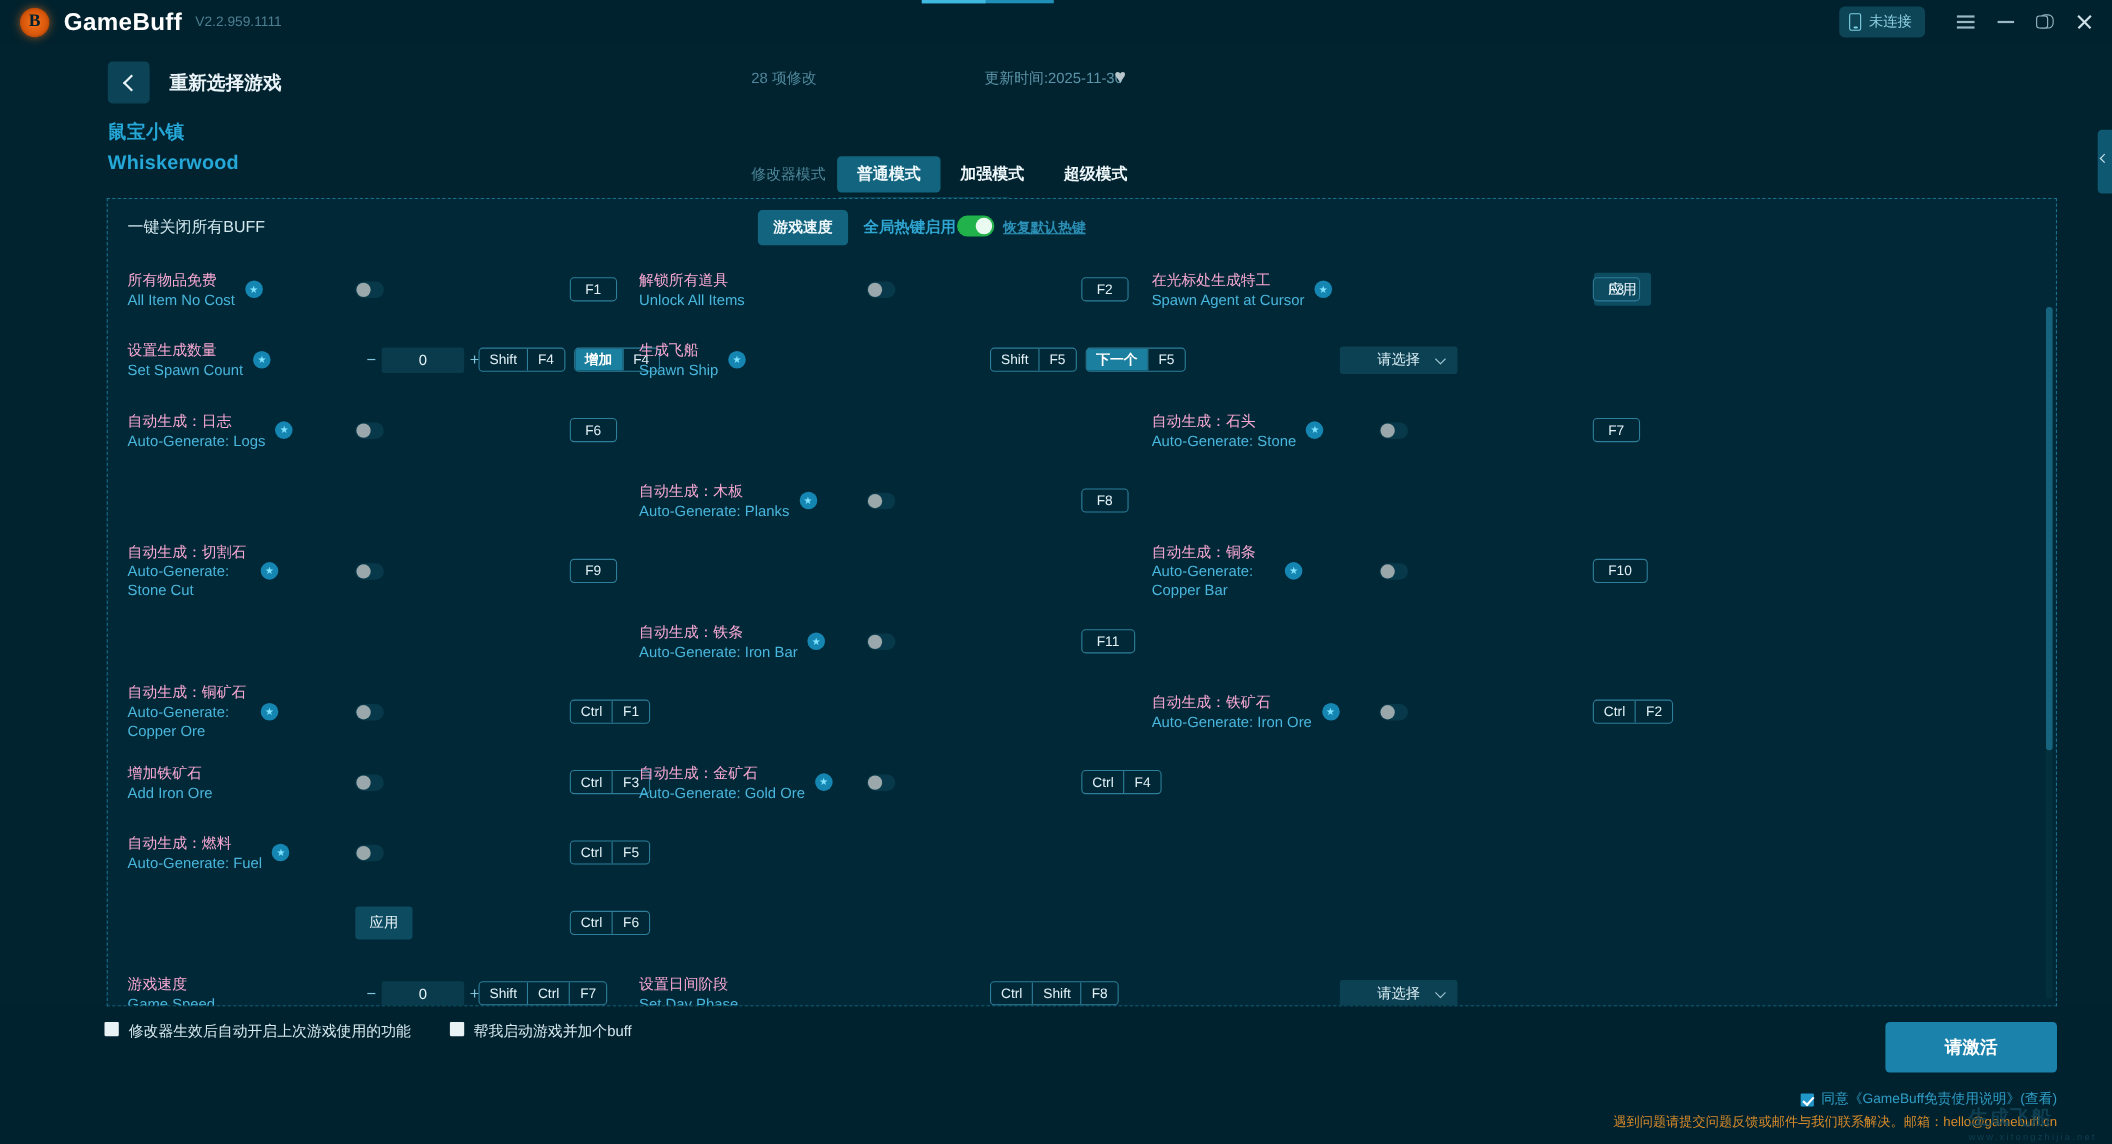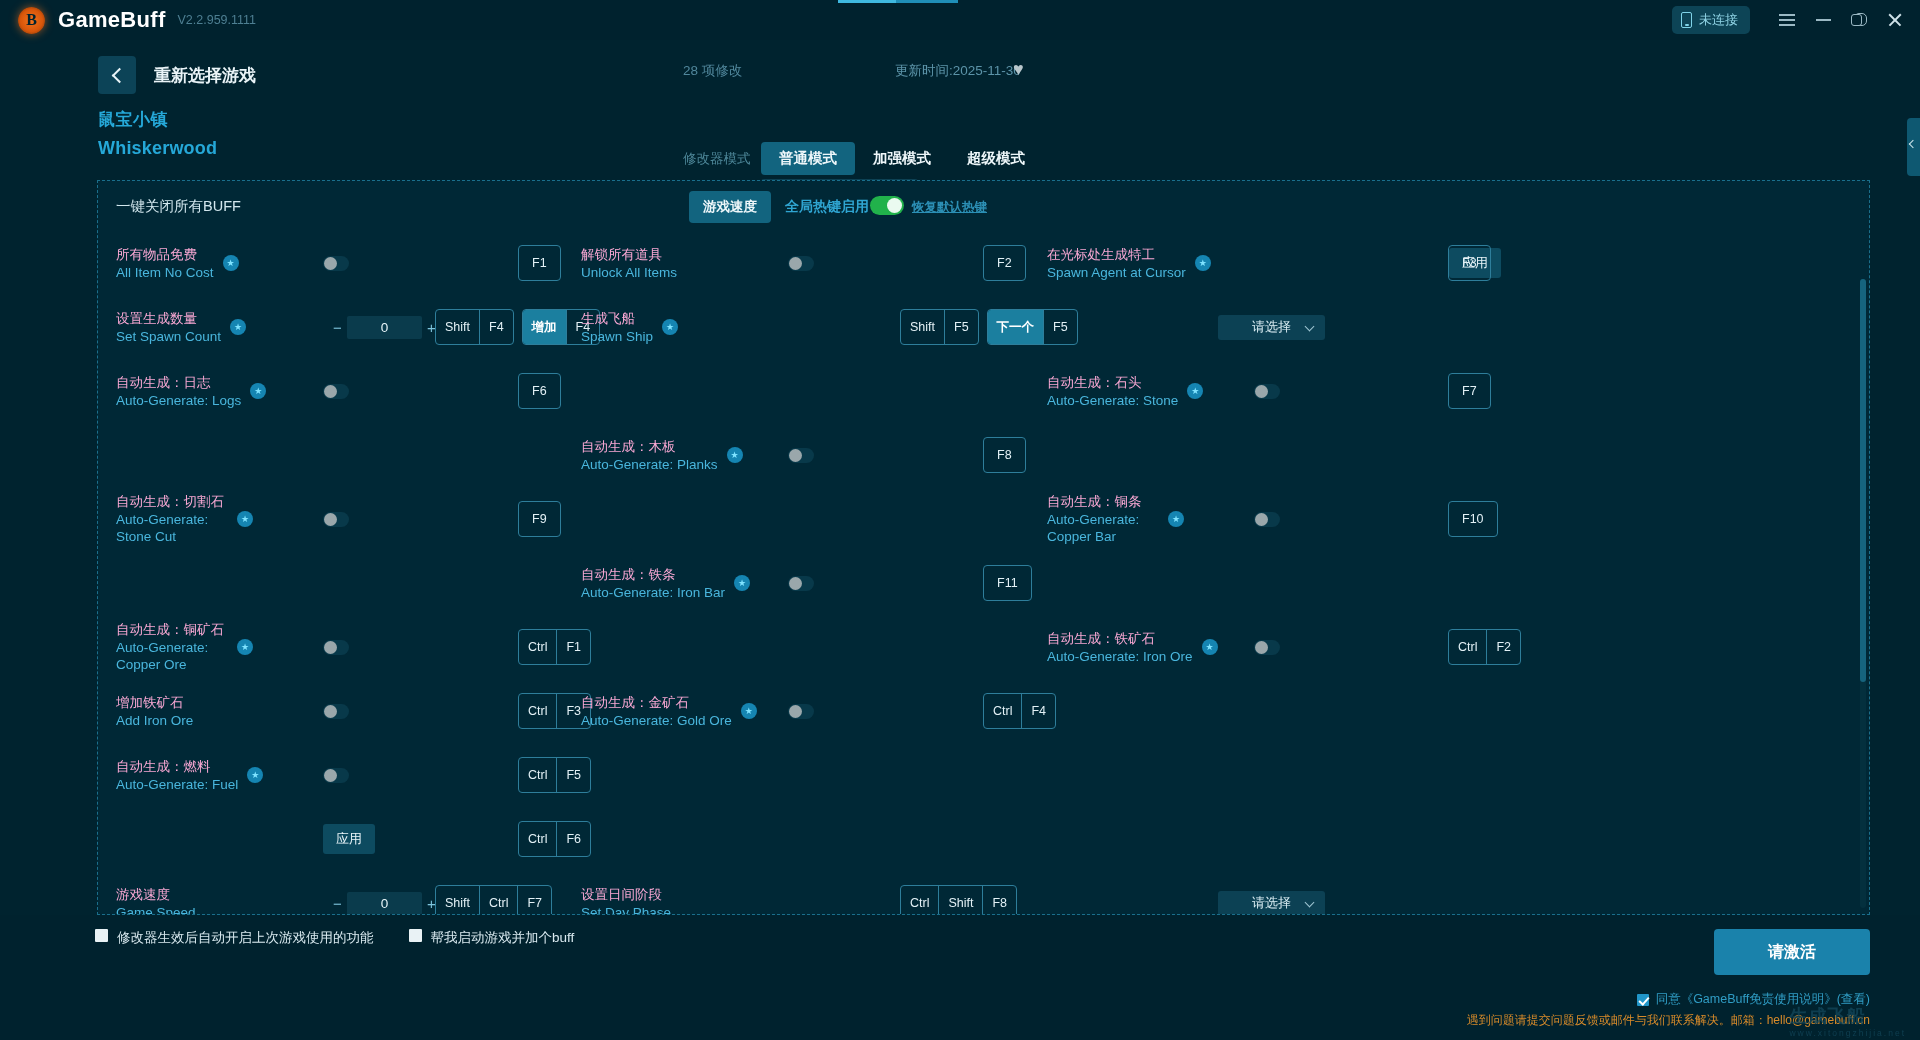--- a/index.html
+++ b/index.html
@@ -197,21 +197,21 @@
     font-size: 13px; color: #dbeef4; cursor: pointer;
   }
   .sel .cv { position: absolute; right: 12px; top: 8px; width: 7px; height: 7px;
     border-right: 1.6px solid #9fc6d3; border-bottom: 1.6px solid #9fc6d3; transform: rotate(45deg); }
   .applybtn {
     background: #0d4b60; color: #eaf5f9; font-size: 13px; padding: 6px 13px;
     border-radius: 3px; cursor: pointer;
   }
   .key {
     display: inline-flex; align-items: center;
-    border: 1px solid #2e7e9b; border-radius: 4px; height: 36px;
+    border: 1px solid #2e7e9b; border-radius: 4px; height: 22px;
     font-size: 12.5px; color: #e3f1f6; overflow: hidden; background: transparent;
     cursor: pointer;
   }
   .key .seg { padding: 0 9px; display:flex; align-items:center; height: 100%; }
   .key .seg + .seg { border-left: 1px solid #2e7e9b; }
   .key .seg.hl { background: #1b7f9f; font-weight: bold; color: #fff; }
   .key.solo .seg { padding: 0 13px; }
 
   
   .vscroll {

